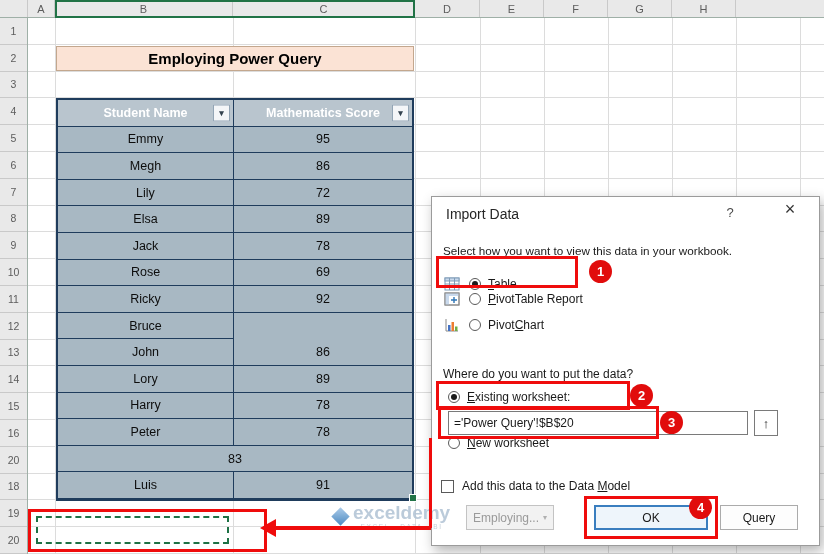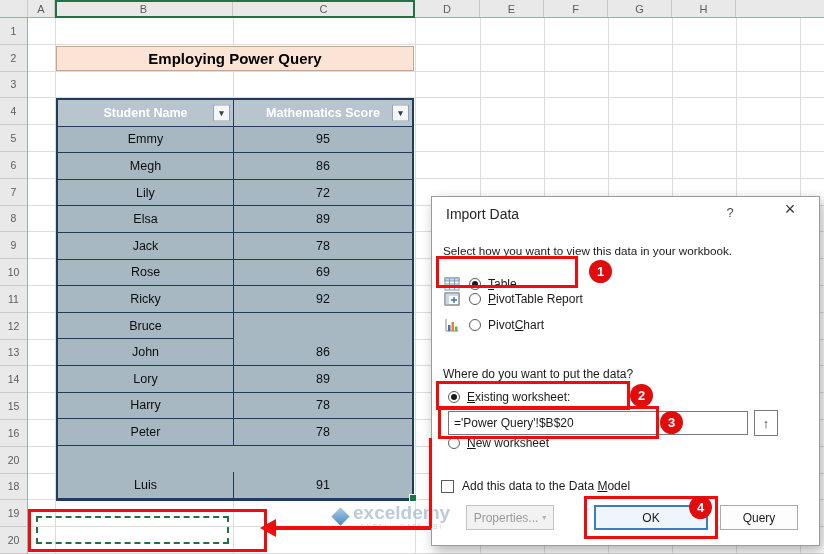--- a/index.html
+++ b/index.html
@@ -258,20 +258,21 @@
         <div class="td cname">Harry</div>
         <div class="td cscore">78</div>
       </div>
 
       <div class="trow">
         <div class="td cname">Peter</div>
         <div class="td cscore">78</div>
       </div>
 
       <div class="trow">
+        <div class="td cscore">83</div>
       </div>
 
       <div class="trow">
         <div class="td cname">Luis</div>
         <div class="td cscore">91</div>
       </div>
 
   </div>
   <div class="fillhandle"></div>
 
@@ -348,21 +349,21 @@
       <span class="radio"></span>
       <span class="olabel"><span></span><span class="u">N</span><span>ew worksheet</span></span>
     </div>
 
     <div class="row-simple" style="left:9px;top:280px;height:18px">
       <span class="checkbox"></span>
       <span class="olabel"><span>Add this data to the Data </span><span class="u">M</span><span>odel</span></span>
     </div>
 
     <div class="btn btn-props">
-      <span>Properties...</span>
+      <span>Employing...</span>
         <span class="props-arrow">▾</span>
     </div>
     <div class="btn btn-ok">OK</div>
     <div class="btn btn-cancel">Query</div>
   </div>
 
   <div class="redbox" style="left:436px;top:256px;width:142px;height:32px"></div>
   <div class="redbox" style="left:436px;top:381px;width:194px;height:29px"></div>
   <div class="redbox" style="left:438px;top:406px;width:221px;height:33px"></div>
   <div class="redbox" style="left:584px;top:496px;width:134px;height:43px"></div>

